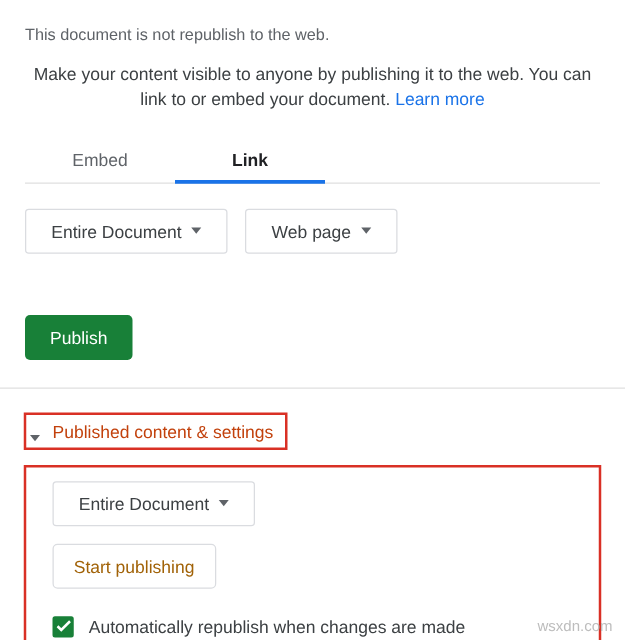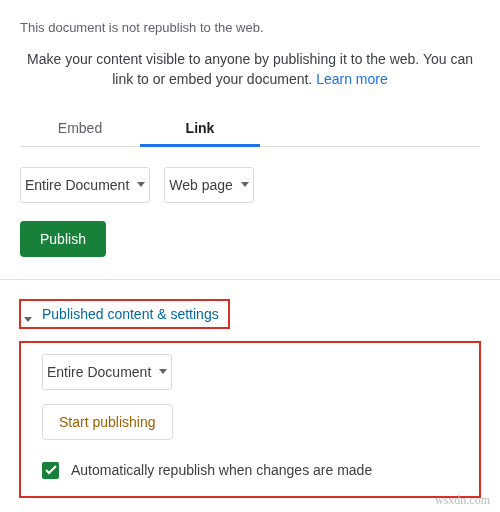--- a/index.html
+++ b/index.html
@@ -9,34 +9,34 @@
   .title { font-size: 22px; color: #202124; font-weight: 400; }
   .close-x { color: #5f6368; font-size: 18px; cursor: pointer; padding: 2px 6px; }
   .status { color: #5f6368; font-size: 13px; margin-bottom: 14px; }
   .desc { font-size: 14px; color: #3c4043; line-height: 1.45; margin-bottom: 22px; text-align: center; }
   .link { color: #1a73e8; text-decoration: none; }
   .tabs { display: flex; border-bottom: 1px solid #e0e0e0; margin-bottom: 20px; }
   .tab { flex: 0 0 auto; width: 120px; text-align: center; font-size: 14px; color: #5f6368; padding: 8px 0 10px; cursor: pointer; position: relative; }
   .tab.active { color: #202124; font-weight: 700; }
   .tab.active::after { content: ""; position: absolute; left: 0; right: 0; bottom: -1px; height: 3px; background: #1a73e8; }
   .dd-row { display: flex; gap: 14px; margin-bottom: 18px; }
-  .dropdown { border: 1px solid #dadce0; border-radius: 3px; padding: 9px 4px; font-size: 14px; color: #3c4043; display: inline-flex; align-items: center; gap: 8px; cursor: pointer; background: #fff; }
+  .dropdown { border: 1px solid #dadce0; border-radius: 3px; padding: 9px 20px; font-size: 14px; color: #3c4043; display: inline-flex; align-items: center; gap: 8px; cursor: pointer; background: #fff; }
   .caret { width: 0; height: 0; border-left: 4px solid transparent; border-right: 4px solid transparent; border-top: 5px solid #5f6368; display: inline-block; }
-  .publish-btn { background: #188038; color: #fff; border: none; border-radius: 4px; padding: 10px 20px; font-size: 14px; font-weight: 500; cursor: pointer; margin-bottom: 22px; }
+  .publish-btn { background: #188038; color: #fff; border: none; border-radius: 4px; padding: 10px 20px; font-size: 14px; font-weight: 500; cursor: pointer; margin-bottom: 22px; margin-top: 31px; }
   .divider { border: none; border-top: 1px solid #e0e0e0; margin: 0 -20px 20px -20px; }
-  .disclosure { display: inline-flex; align-items: flex-end; gap: 10px; font-size: 14px; color: #0369a1; padding: 6px 10px 6px 4px; cursor: pointer; }
+  .disclosure { display: inline-flex; align-items: flex-end; gap: 10px; font-size: 14px; color: #c2410c; padding: 6px 10px 6px 4px; cursor: pointer; }
   .hl-red { outline: 2px solid #d93025; outline-offset: -1px; }
   .box1-wrap { margin-bottom: 14px; }
   .settings-block { padding: 4px 6px 10px 8px; margin-top: 2px; }
   .sub-dd { margin: 8px 0 14px 14px; }
   .start-btn { display: inline-block; border: 1px solid #dadce0; background: #fff; color: #a16207; border-radius: 4px; padding: 9px 16px; font-size: 14px; margin: 0 0 14px 14px; cursor: pointer; }
   .check-row { display: flex; align-items: center; gap: 12px; padding: 8px 12px 8px 14px; font-size: 14px; color: #3c4043; }
   .check { width: 17px; height: 17px; border: 2px solid #188038; background: #188038; display: inline-flex; align-items: center; justify-content: center; border-radius: 2px; }
   .check svg { width: 12px; height: 10px; }
-  .watermark { position: absolute; bottom: 4px; right: 10px; font-size: 12px; color: #bdbdbd; font-family: Liberation Serif, serif; }
+  .watermark { position: absolute; bottom: 4px; right: 10px; font-size: 12px; color: #bdbdbd; font-family: Liberation Sans, sans-serif; }
 </style>
 </head>
 <body>
 
 <div class="dialog">
 
   <div class="status">This document is not republish to the web.</div>
 
   <p class="desc">
     <span>Make your content visible to anyone by publishing it to the web. You can link to or embed your document. </span><a href="#" class="link">Learn more</a>

